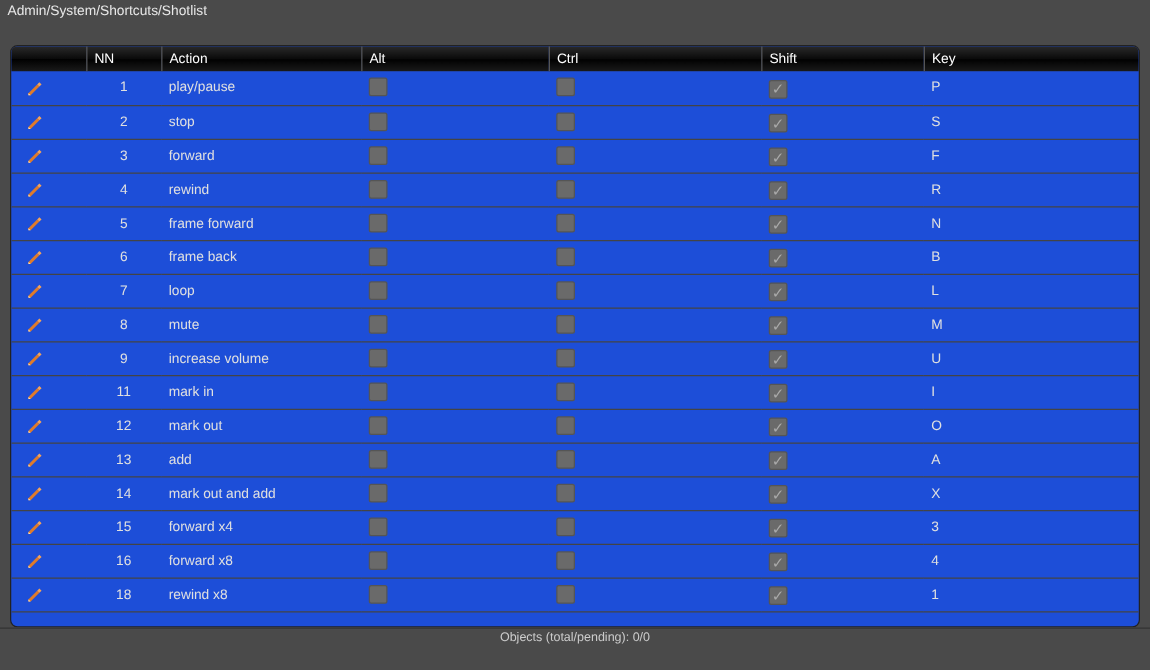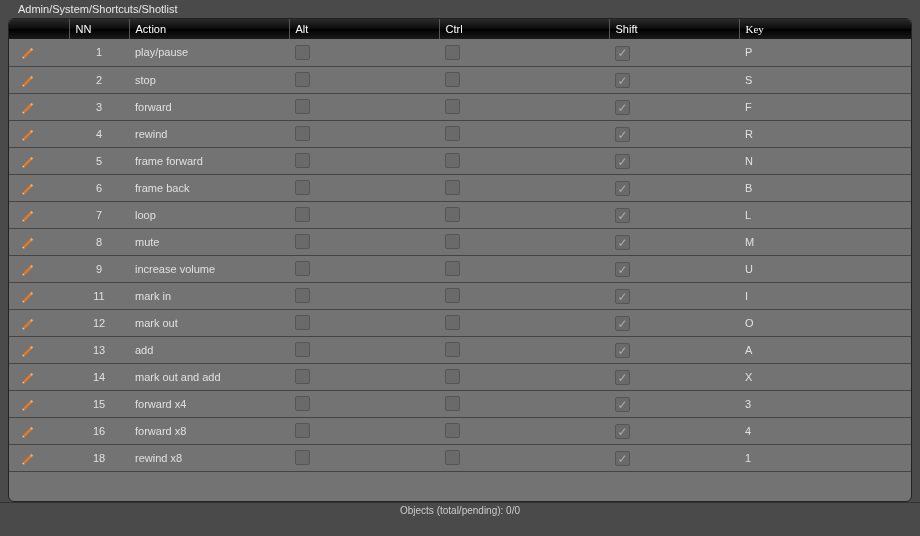--- a/index.html
+++ b/index.html
@@ -9,56 +9,56 @@
     font-family: Arial, Helvetica, sans-serif;
     font-size: 11px;
     color: #ddd;
     overflow: hidden;
   }
   .window {
     width: 920px; height: 536px;
     display: flex; flex-direction: column;
   }
   .titlebar {
-    height: 18px;
-    padding: 3px 18px;
+    height: 36px;
+    padding: 3px 6px;
     color: #e8e8e8;
     font-size: 11px;
     background: #4a4a4a;
   }
   .content {
     flex: 1;
     padding: 0 8px 0 8px;
     overflow: hidden;
     display: flex;
   }
   .table-wrap {
     flex: 1;
     border: 1px solid #222;
     border-radius: 6px;
     overflow: hidden;
     display: flex; flex-direction: column;
-    background: #737373;
+    background: #1d4ed8;
   }
   table {
     border-collapse: collapse;
     width: 100%;
     table-layout: fixed;
   }
   thead th {
     background: linear-gradient(#2a2a2a 0%, #0a0a0a 50%, #000 51%, #1a1a1a 100%);
     color: #fff;
     text-align: left;
     font-weight: normal;
     font-size: 11px;
     padding: 4px 6px;
     border-right: 1px solid #555;
     height: 18px;
   }
-  thead th:last-child { border-right: none; font-family: Liberation Serif, serif; }
+  thead th:last-child { border-right: none; }
   .col-edit  { width: 60px; }
   .col-nn    { width: 60px; }
   .col-action{ width: 160px; }
   .col-alt   { width: 150px; }
   .col-ctrl  { width: 170px; }
   .col-shift { width: 130px; }
   .col-key   { width: auto; }
   .tbody-scroll {
     flex: 1;
     overflow-y: auto;

